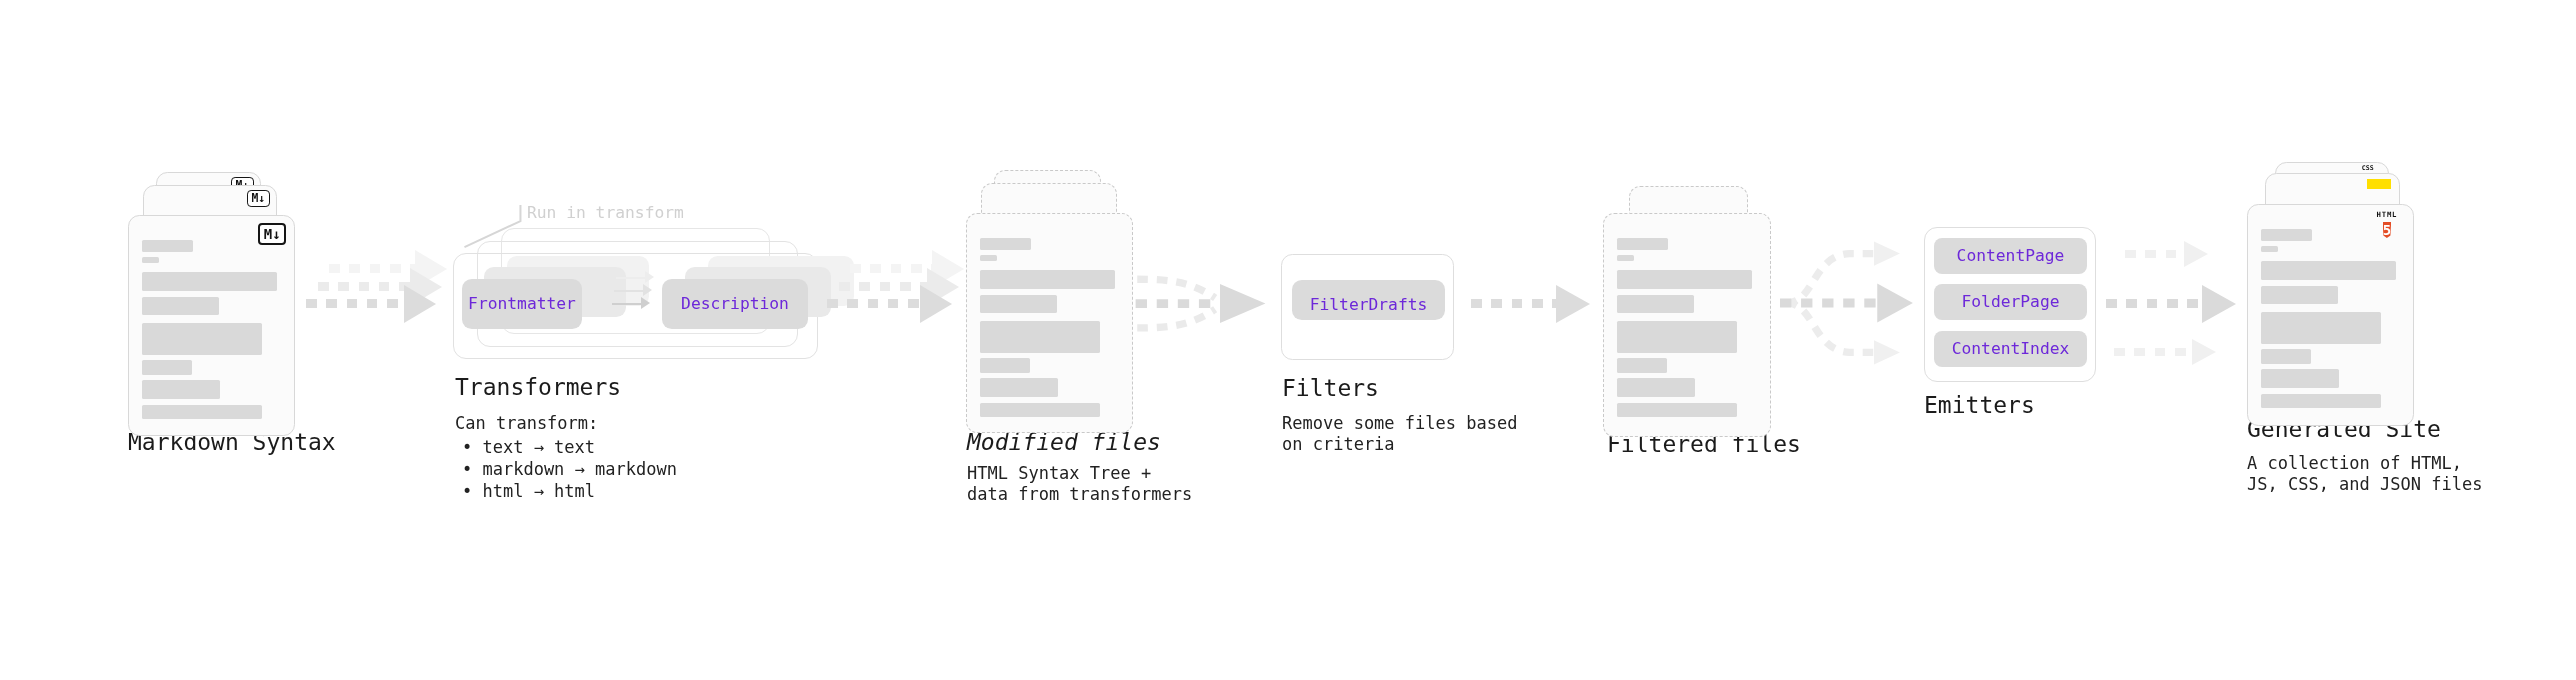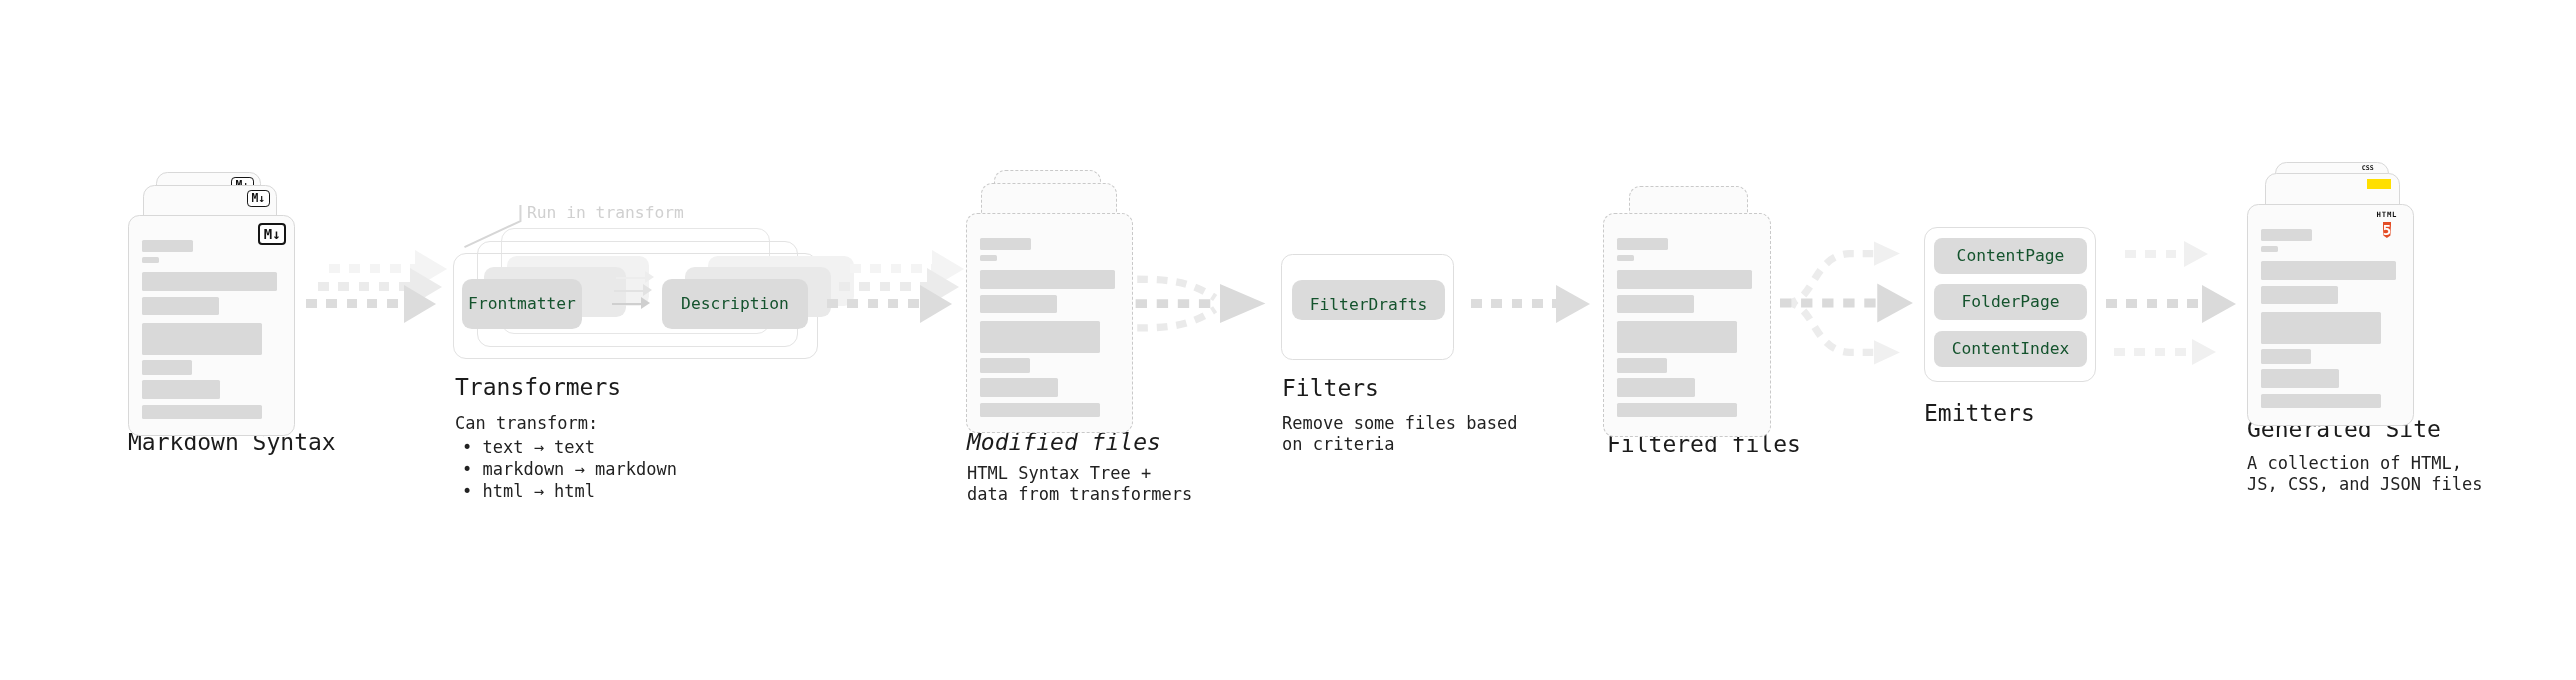--- a/index.html
+++ b/index.html
@@ -33,21 +33,21 @@
   .cssb .t{display:block;font-size:6.5px;font-weight:bold;color:#111;line-height:7.3px;}
   .cssb .u{height:2.4px;background:#2563eb;margin-top:0.8px;}
   
   .stage-label{position:absolute;font-size:23px;font-weight:500;color:#1b1b1b;white-space:nowrap;}
   .stage-note{position:absolute;font-size:17px;line-height:21px;color:#222;white-space:pre-line;}
   .bullets{position:absolute;font-size:17px;line-height:22px;color:#222;}
   .annotation{position:absolute;font-size:16.3px;color:#d0d0d0;white-space:nowrap;}
   
   .obox{position:absolute;border:1.6px solid #e1e1e1;border-radius:13px;box-sizing:border-box;background:transparent;}
   .obox.filled{background:#fff;border-color:#dedede;}
-  .chip{position:absolute;background:#dbdbdb;border-radius:9.8px;text-align:center;font-size:16.3px;color:#14532d;}
+  .chip{position:absolute;background:#dbdbdb;border-radius:9.8px;text-align:center;font-size:16.3px;color:#6d28d9;}
   .chip.g1{background:#e9e9e9;}
   .chip.g2{background:#f2f2f2;}
   
   .ar{position:absolute;display:flex;align-items:center;height:39px;color:#dcdcdc;}
   .ar .dash{height:9px;background:repeating-linear-gradient(90deg,currentColor 0 10.6px,transparent 10.6px 20.3px);}
   .ar .head{width:0;height:0;border-top:19.5px solid transparent;border-bottom:19.5px solid transparent;border-left:32.5px solid;}
   .ar.thin{height:26px;}
   .ar.thin .dash{height:7.3px;}
   .ar.thin .head{border-top:13px solid transparent;border-bottom:13px solid transparent;border-left:24.4px solid;}
   .mini{position:absolute;width:38px;height:19.5px;}
@@ -212,21 +212,21 @@
     <path d="M10,95 C45,95 42,154 88,156 L118,156" fill="none" stroke="#ececec" stroke-width="9" stroke-dasharray="13 11"></path>
     <polygon points="118,141 118,171 150,156" fill="#f0f0f0"></polygon>
     <path d="M2,95 L122,95" fill="none" stroke="#dadada" stroke-width="11" stroke-dasharray="14 12"></path>
     <polygon points="122,71 122,119 166,95" fill="#dadada"></polygon>
   </svg>
 
   <div class="obox filled" style="left:1924px;top:227px;width:172px;height:155px;"></div>
   <div class="chip" style="left:1934px;top:238px;width:153px;height:36px;line-height:36px;border-radius:8.1px;">ContentPage</div>
   <div class="chip" style="left:1934px;top:284px;width:153px;height:36px;line-height:36px;border-radius:8.1px;">FolderPage</div>
   <div class="chip" style="left:1934px;top:331px;width:153px;height:36px;line-height:36px;border-radius:8.1px;">ContentIndex</div>
-  <div class="stage-label" style="left:1924px;top:392px;margin-top:8px;">Emitters</div>
+  <div class="stage-label" style="left:1924px;top:392px;">Emitters</div>
 
   <div>
     <div class="ar thin" style="left:2125px;top:241px;color:#f0f0f0;">
         <div class="dash" style="width:59px;"></div>
         <div class="head"></div>
       </div>
     <div class="ar" style="left:2106px;top:284px;color:#dadada;">
         <div class="dash" style="width:96px;"></div>
         <div class="head" style="border-left-width:34px;"></div>
       </div>

